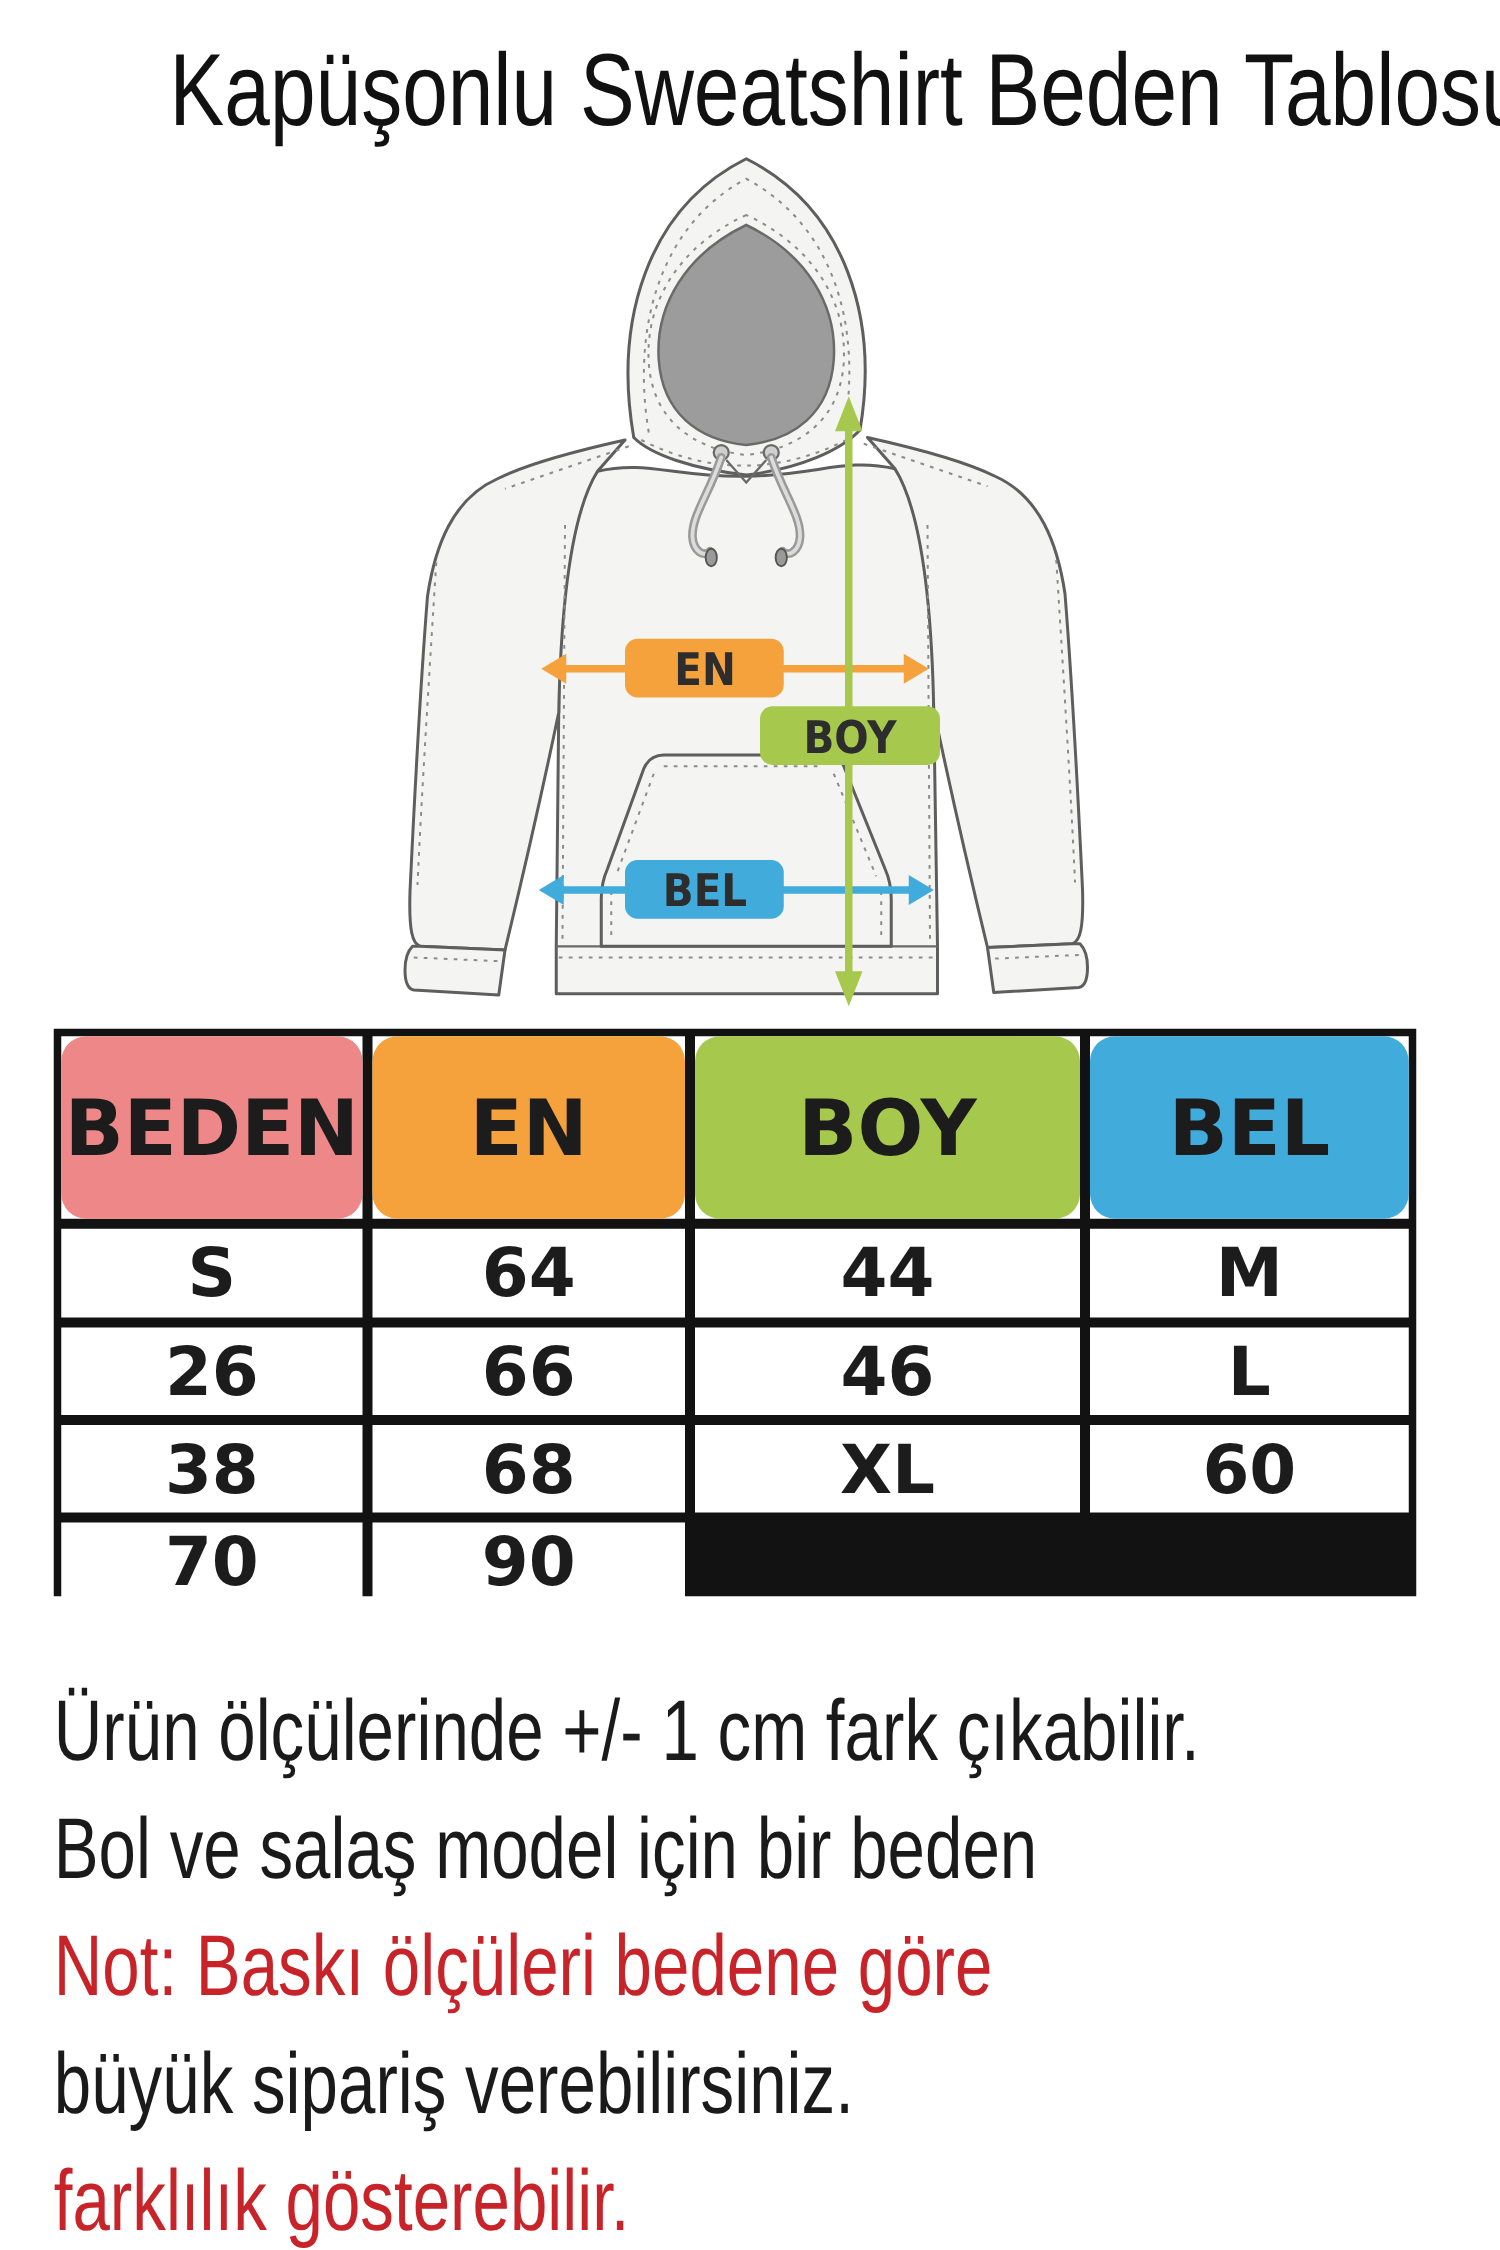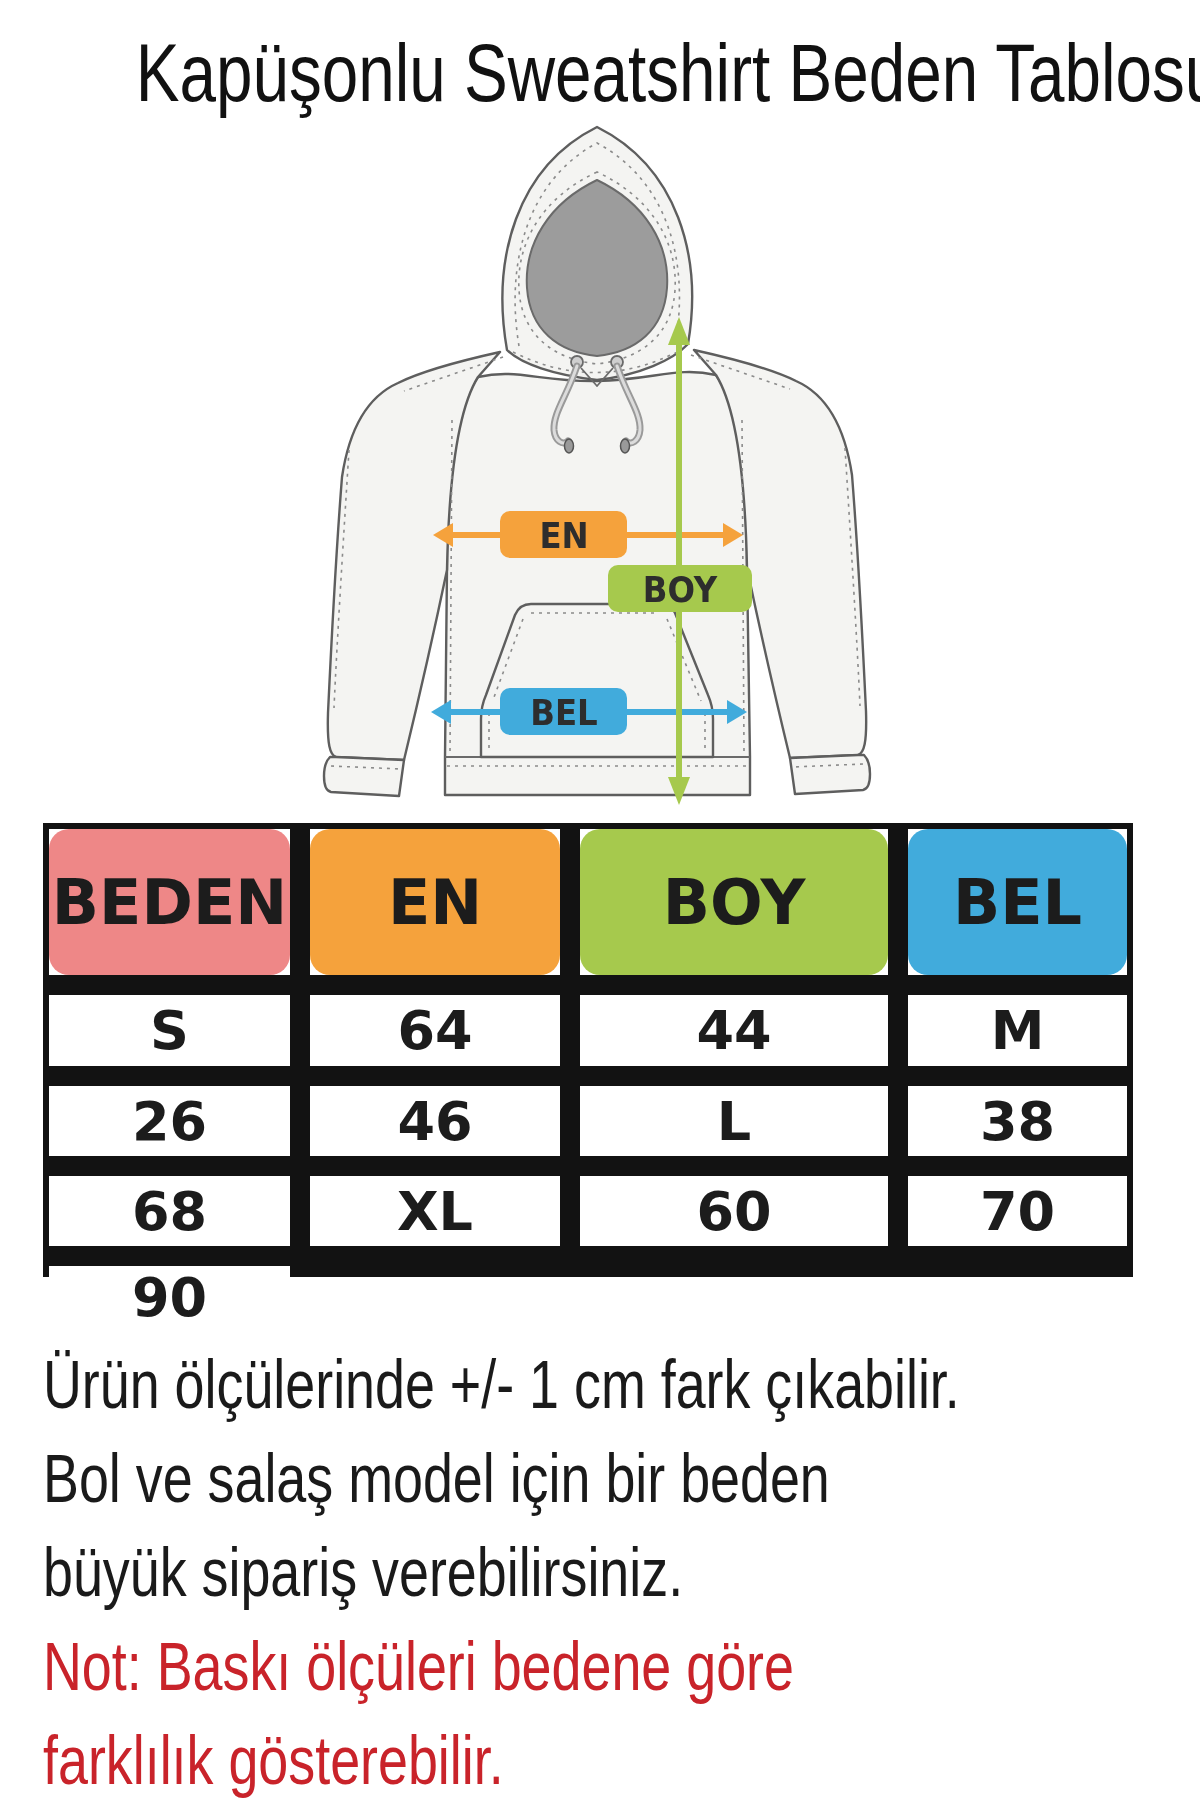--- a/index.html
+++ b/index.html
@@ -19,21 +19,21 @@
   .part{fill:#f4f4f2;stroke:#5e5e5e;stroke-width:2.4;stroke-linejoin:round;}
   .stitch{fill:none;stroke:#8b8b8b;stroke-width:1.6;stroke-dasharray:3 5;}
   .thin{fill:none;stroke:#6a6a6a;stroke-width:1.8;}
   .arrow{stroke-width:6;}
   .pill-text{font-family:"DejaVu Sans","Liberation Sans",sans-serif;font-weight:700;
              font-size:36px;fill:#2d2d2d;text-anchor:middle;}
 
   
   .size-table{position:absolute;left:43px;top:823px;width:1090px;height:454px;box-sizing:border-box;
               background:#121212;display:grid;grid-template-columns:241px 250px 308px 1fr;
-              grid-template-rows:146px 71px 70px 70px 1fr;gap:20px;padding:6px;}
+              grid-template-rows:146px 71px 70px 70px 1fr;gap:8px;padding:6px;}
   .cell{background:#ffffff;display:flex;align-items:center;justify-content:center;}
   .hcell{background:#ffffff;}
   .pill{width:100%;height:100%;border-radius:20px;display:flex;align-items:center;justify-content:center;}
   .htext{font-family:"DejaVu Sans","Liberation Sans",sans-serif;font-weight:700;font-size:62px;color:#1c1c1c;}
   .ntext{font-family:"DejaVu Sans","Liberation Sans",sans-serif;font-weight:700;font-size:54px;color:#1c1c1c;}
 
   
   .notes{position:absolute;left:43px;top:1338px;width:1150px;}
   .note-line{font-size:69px;line-height:94px;color:#1a1a1a;}
 </style>
@@ -154,20 +154,23 @@
         <span class="ntext">44</span>
       </div>
 
     <div class="cell">
         <span class="ntext">M</span>
       </div>
     <div class="cell">
         <span class="ntext">26</span>
       </div>
     <div class="cell">
+        <span class="ntext">66</span>
+      </div>
+    <div class="cell">
         <span class="ntext">46</span>
       </div>
 
     <div class="cell">
         <span class="ntext">L</span>
       </div>
     <div class="cell">
         <span class="ntext">38</span>
       </div>
     <div class="cell">
@@ -189,23 +192,23 @@
   </div>
 
   <div class="notes">
     <div class="note-line">
       <span class="cx" style="color: rgb(26, 26, 26);">Ürün ölçülerinde +/- 1 cm fark çıkabilir.</span>
     </div>
     <div class="note-line">
       <span class="cx" style="color: rgb(26, 26, 26);">Bol ve salaş model için bir beden</span>
     </div>
     <div class="note-line">
+      <span class="cx" style="color: rgb(201, 35, 42);">Not: Baskı ölçüleri bedene göre</span>
+    </div>
+    <div class="note-line">
       <span class="cx" style="color: rgb(26, 26, 26);">büyük sipariş verebilirsiniz.</span>
     </div>
     <div class="note-line">
-      <span class="cx" style="color: rgb(201, 35, 42);">Not: Baskı ölçüleri bedene göre</span>
-    </div>
-    <div class="note-line">
       <span class="cx" style="color: rgb(201, 35, 42);">farklılık gösterebilir.</span>
     </div>
   </div>
 
 </div>
 
 </body></html>

